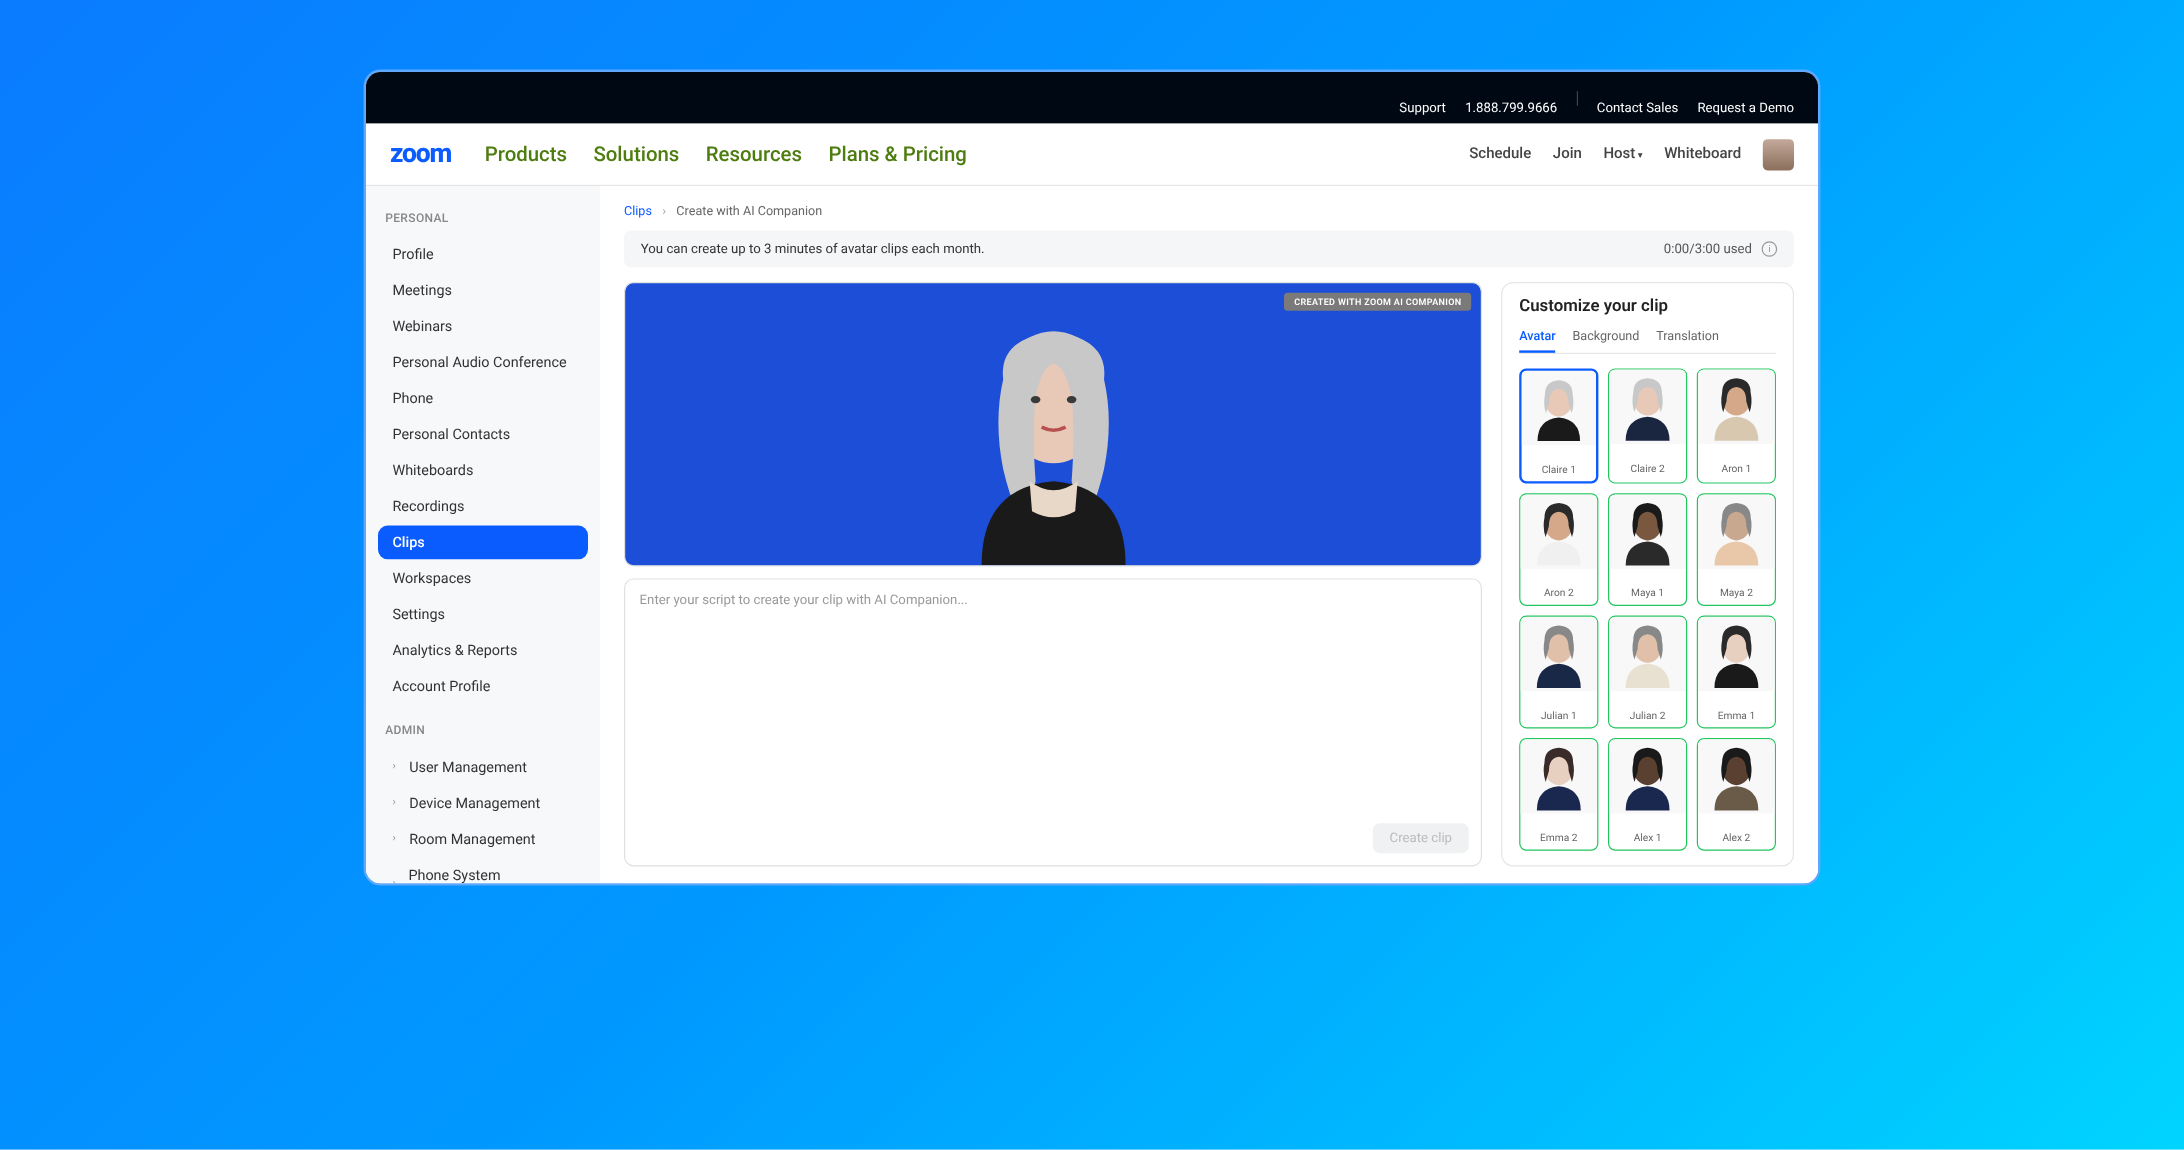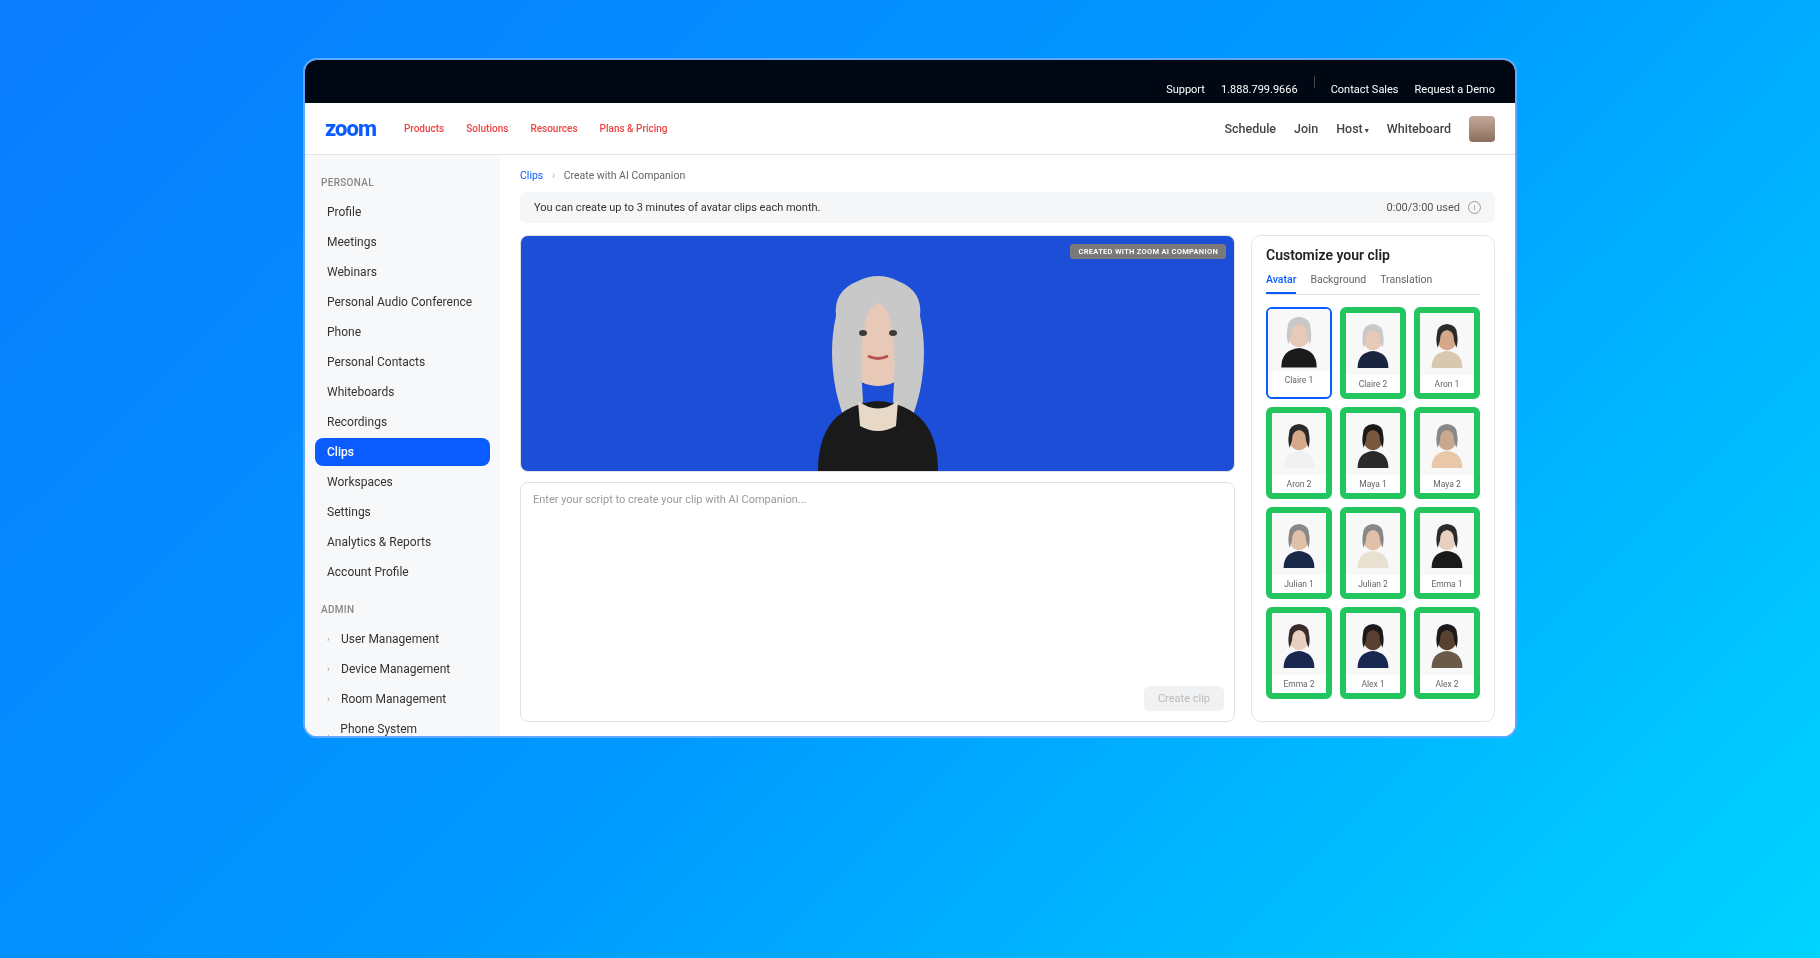--- a/index.html
+++ b/index.html
@@ -4,21 +4,21 @@
 <style>
 * { margin: 0; padding: 0; box-sizing: border-box; font-family: -apple-system, BlinkMacSystemFont, "Segoe UI", Roboto, Helvetica, Arial, sans-serif; }
 body { background: linear-gradient(135deg, #0a7cff 0%, #0099ff 50%, #00d4ff 100%); min-height: 100vh; padding: 58px 303px; }
 .app-frame { background: #fff; border-radius: 14px; overflow: hidden; border: 2px solid #5ea8ff; height: 680px; display: flex; flex-direction: column; }
 .top-bar { background: #000814; color: #fff; display: flex; justify-content: flex-end; align-items: center; padding: 7px 20px; font-size: 11px; gap: 16px; }
 .top-bar .divider { width: 1px; height: 12px; background: #444; }
 .top-bar span { cursor: pointer; margin-top: 16px; }
 .main-nav { background: #fff; border-bottom: 1px solid #e5e5e5; display: flex; align-items: center; padding: 0 20px; height: 52px; }
 .logo { color: #0b5cff; font-weight: 800; font-size: 22px; letter-spacing: -1px; margin-right: 28px; }
 .nav-links { display: flex; gap: 22px; flex: 1; }
-.nav-links a { color: #ef4444; font-size: 10px; font-weight: 500; text-decoration: none; cursor: pointer; }
+.nav-links a { color: #4d7c0f; font-size: 17px; font-weight: 500; text-decoration: none; cursor: pointer; }
 .nav-right { display: flex; align-items: center; gap: 18px; }
 .nav-right a { color: #444; font-size: 12.5px; font-weight: 500; text-decoration: none; cursor: pointer; }
 .avatar-sm { width: 26px; height: 26px; border-radius: 4px; background: linear-gradient(180deg, #c4a89a 0%, #8b6f5c 100%); }
 .content { display: flex; flex: 1; overflow: hidden; background: #f7f8fa; }
 .sidebar { width: 195px; padding: 18px 10px; overflow-y: auto; }
 .sidebar-section-label { font-size: 10px; color: #888; font-weight: 500; padding: 4px 6px; margin-bottom: 6px; letter-spacing: 0.3px; }
 .sidebar-item { display: flex; align-items: center; padding: 7px 12px; font-size: 12px; color: #333; cursor: pointer; border-radius: 8px; margin-bottom: 2px; }
 .sidebar-item.active { background: #0b5cff; color: #fff; font-weight: 500; }
 .sidebar-item .chev { margin-right: 6px; color: #999; font-size: 9px; display: inline-block; width: 8px; }
 .main-area { flex: 1; background: #fff; padding: 14px 20px; overflow-y: auto; display: flex; flex-direction: column; }
@@ -36,24 +36,24 @@
 .script-box { border: 1px solid #e0e0e0; border-radius: 8px; flex: 1; position: relative; padding: 10px 12px; min-height: 220px; }
 .script-box textarea { width: 100%; height: 100%; border: none; outline: none; resize: none; font-size: 11px; color: #333; background: transparent; }
 .script-box textarea::placeholder { color: #999; }
 .create-btn { position: absolute; bottom: 10px; right: 10px; background: #f0f1f3; color: #bbb; border: none; padding: 6px 14px; border-radius: 6px; font-size: 11px; cursor: not-allowed; }
 .right-col { width: 244px; border: 1px solid #e5e5e5; border-radius: 10px; padding: 11px 14px; }
 .customize-title { font-size: 14px; font-weight: 600; margin-bottom: 10px; color: #222; }
 .tabs { display: flex; gap: 14px; border-bottom: 1px solid #e5e5e5; margin-bottom: 12px; }
 .tab { font-size: 10.5px; color: #666; padding-bottom: 6px; cursor: pointer; border-bottom: 2px solid transparent; }
 .tab.active { color: #0b5cff; border-bottom-color: #0b5cff; font-weight: 500; }
 .avatar-grid { display: grid; grid-template-columns: repeat(3, 1fr); gap: 8px; }
-.avatar-option { border: 6px solid #22c55e; border-radius: 6px; overflow: hidden; cursor: pointer; background: #fff; }
+.avatar-option { border: 1px solid #22c55e; border-radius: 6px; overflow: hidden; cursor: pointer; background: #fff; }
 .avatar-option.selected { border: 2px solid #0b5cff; }
 .avatar-thumb { height: 62px; background: #f8f8f8; position: relative; overflow: hidden; }
-.avatar-label { font-size: 8.5px; color: #666; text-align: center; padding: 4px 2px; }
+.avatar-label { font-size: 8.5px; color: #666; text-align: center; padding: 4px 2px; margin-top: 12px; }
 
 .person-svg { width: 100%; height: 100%; }
 .chev-down { font-size: 8px; margin-left: 2px; }
 </style>
 </head>
 <body>
 
 <div class="app-frame">
 
   <div class="top-bar">

